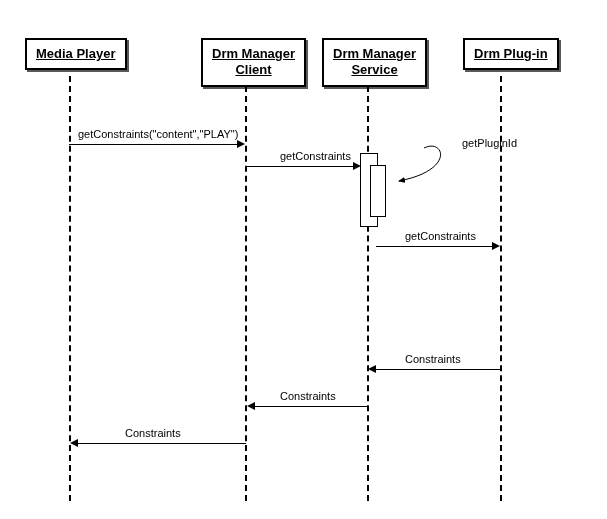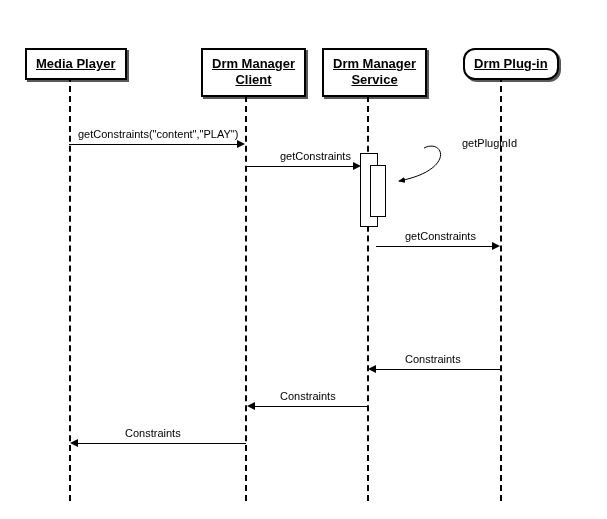--- a/index.html
+++ b/index.html
@@ -10,21 +10,21 @@
       background: #fff;
     }
     .diagram {
       position: relative;
       width: 607px;
       height: 519px;
       background: #fff;
     }
     .participant {
       position: absolute;
-      top: 48px;
+      top: 38px;
       background: #fff;
       border: 2px solid #000;
       box-shadow: 2px 2px 0 rgba(0,0,0,0.65);
       padding: 6px 9px;
       font-weight: bold;
       text-align: center;
       font-size: 13px;
       line-height: 1.25;
       text-decoration: underline;
     }
@@ -83,21 +83,21 @@
     <span>Media Player</span>
   </div>
   <div class="participant" style="left:201px;">
     <span style="white-space:pre;">Drm Manager
 Client</span>
   </div>
   <div class="participant" style="left:322px;">
     <span style="white-space:pre;">Drm Manager
 Service</span>
   </div>
-  <div class="participant" style="left:463px;border-radius:12px;">
+  <div class="participant" style="left:463px;">
     <span>Drm Plug-in</span>
   </div>
 
   <div class="activation" style="left:360px; top:153px; height:72px; width:16px;"></div>
   <div class="activation" style="left:370px; top:165px; height:50px; width:14px;"></div>
 
   <span class="message-label" style="left:78px; top:128px;">getConstraints("content","PLAY")</span>
   <div class="arrow-line" style="left:69px; top:144px; width:170px;"></div>
   <div class="arrow-head-right" style="left:237px; top:140px;"></div>
 

